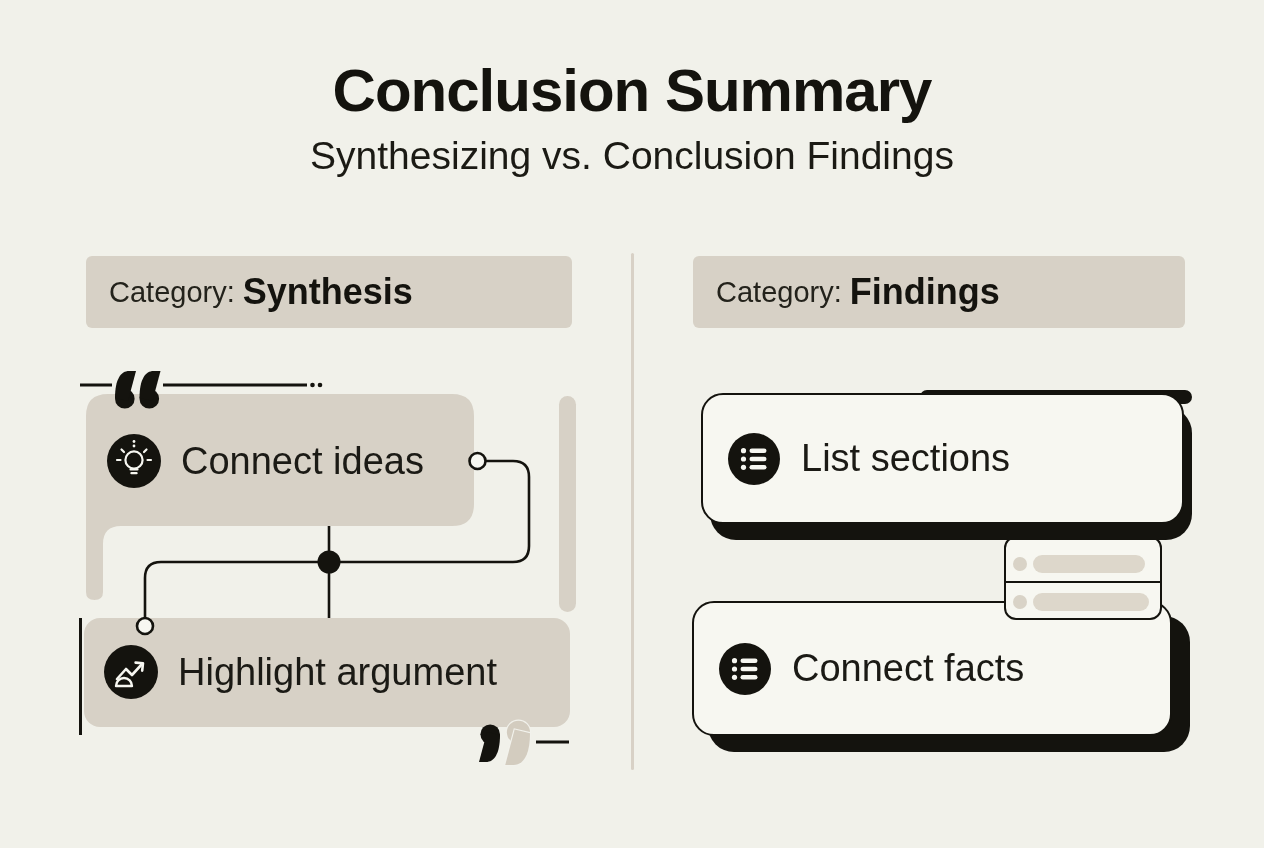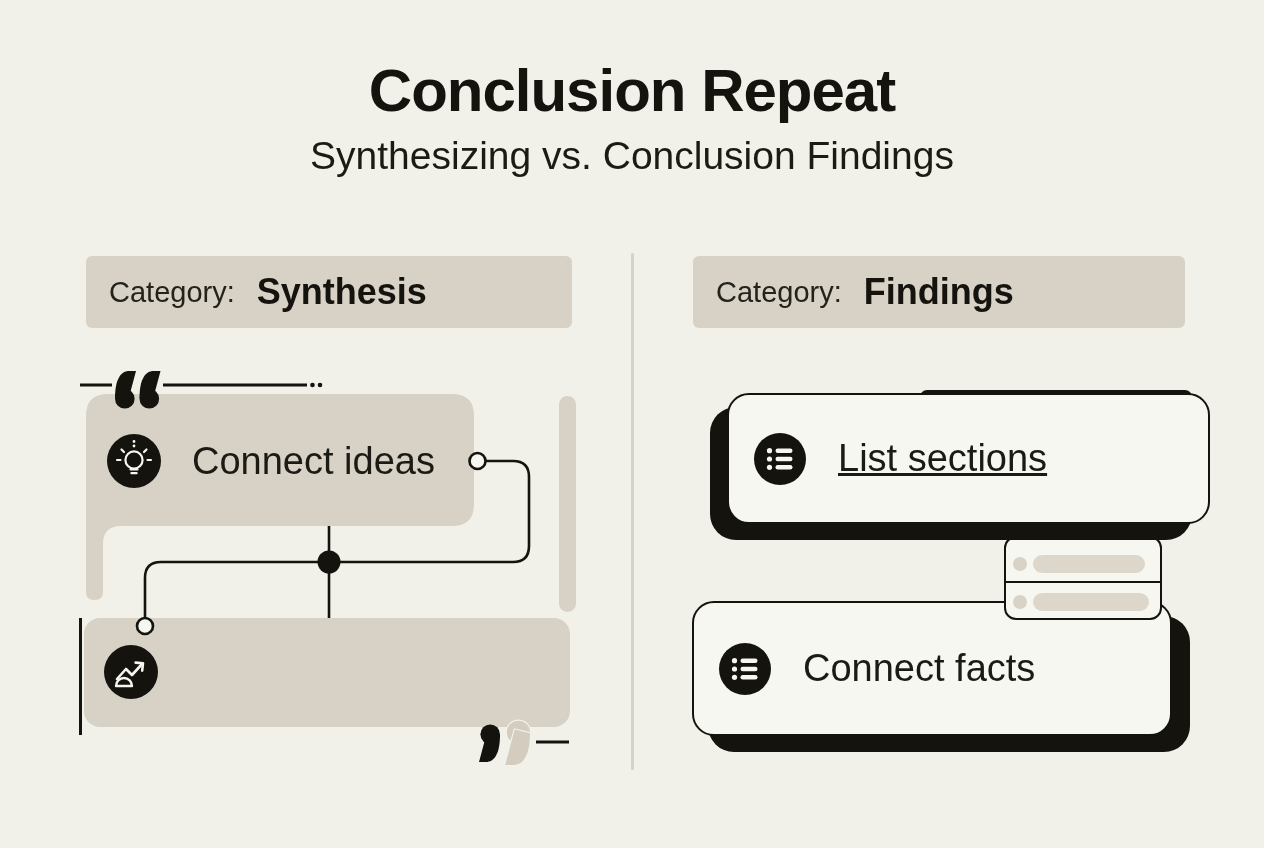--- a/index.html
+++ b/index.html
@@ -18,22 +18,22 @@
     font-size:39px;font-weight:400;color:#1b1a14;
   }
   .divider{
     left:631px;top:253px;width:2.5px;height:517px;background:#d8d1c6;border-radius:2px;
   }
   .category-box{
     top:256px;height:72px;background:#d7d1c6;border-radius:6px;
     display:flex;align-items:center;padding-left:23px;box-sizing:border-box;
   }
   .category-label{font-size:29px;color:#23221b;}
-  .category-value{font-size:36px;font-weight:bold;margin-left:22px;color:#14130e;text-align:right;}
-  .item-row{display:flex;align-items:center;gap:31px;z-index:5;}
+  .category-value{font-size:36px;font-weight:bold;margin-left:8px;color:#14130e;text-align:right;}
+  .item-row{display:flex;align-items:center;gap:20px;z-index:5;}
   .item-label{font-size:38px;color:#1b1a15;white-space:nowrap;}
   .diagram-svg{left:0;top:0;z-index:1;}
   
   .ink{background:#14130e;}
   .card{
     background:#f7f7f1;border:2.5px solid #14130e;border-radius:22px;
     box-sizing:border-box;display:flex;align-items:center;padding-left:24px;
   }
   .card-shadow{border-radius:26px;}
   .mini-panel{
@@ -43,21 +43,21 @@
   .mini-dot{position:absolute;width:14px;height:14px;border-radius:50%;background:#d9d3c7;}
   .mini-bar{position:absolute;height:18px;border-radius:9px;background:#ddd7cb;}
   .mini-divider{position:absolute;left:0;right:0;top:43px;height:2px;background:#14130e;}
   .z2{z-index:2;} .z4{z-index:4;}
 </style>
 </head>
 <body>
 
 <div class="canvas">
 
-  <div class="abs title">Conclusion Repeat</div>
+  <div class="abs title">Conclusion Summary</div>
   <div class="abs subtitle">Synthesizing vs. Conclusion Findings</div>
 
   <div class="abs divider"></div>
 
   <svg class="abs diagram-svg" width="1264" height="848" viewBox="0 0 1264 848">
 
     <path fill="#d7d1c6" d="M 108,394 H 452 Q 474,394 474,416 V 504 Q 474,526 452,526 H 121 Q 103,526 103,544 V 592 Q 103,600 94.5,600 Q 86,600 86,592 V 416 Q 86,394 108,394 Z"></path>
     <rect fill="#d7d1c6" x="559" y="396" width="17" height="216" rx="8.5"></rect>
     <rect fill="#d7d1c6" x="84" y="618" width="486" height="109" rx="16"></rect>
     <rect fill="#14130e" x="79" y="618" width="3" height="117"></rect>
@@ -111,20 +111,21 @@
     <span class="item-label">Connect ideas</span>
   </div>
 
   <div class="abs item-row" style="left:104px;top:645px;">
     <svg width="54" height="54" viewBox="-27 -27 54 54">
       <circle r="27" fill="#14130e"></circle>
       <path d="M -14,7 L -5,-3 L 1,3 L 11.5,-8.5" fill="none" stroke="#f7f7f1" stroke-width="2.6" stroke-linecap="round" stroke-linejoin="round"></path>
       <path d="M 4.6,-9.4 L 12,-8.8 L 11.2,-1.4" fill="none" stroke="#f7f7f1" stroke-width="2.6" stroke-linecap="round" stroke-linejoin="round"></path>
       <path d="M -15,14 A 8,8 0 0 1 1,14 Z" fill="none" stroke="#f7f7f1" stroke-width="2.4" stroke-linejoin="round"></path>
     </svg>
+    <span class="item-label">Highlight argument</span>
   </div>
 
   <div class="abs category-box z2" style="left:693px;width:492px;">
     <span class="category-label">Category:</span>
     <span class="category-value">Findings</span>
   </div>
 
   <div class="abs ink card-shadow z2" style="left:708px;top:616px;width:482px;height:136px;"></div>
   <div class="abs card z2" style="left:692px;top:601px;width:480px;height:135px;">
     <div class="item-row">
@@ -144,21 +145,21 @@
   <div class="abs mini-panel">
     <div class="mini-dot" style="left:7px;top:19px;"></div>
     <div class="mini-bar" style="left:27px;top:17px;width:112px;"></div>
     <div class="mini-divider"></div>
     <div class="mini-dot" style="left:7px;top:57px;"></div>
     <div class="mini-bar" style="left:27px;top:55px;width:116px;"></div>
   </div>
 
   <div class="abs ink card-shadow z4" style="left:710px;top:407px;width:482px;height:133px;"></div>
   <div class="abs ink z4" style="left:920px;top:390px;width:272px;height:14px;border-radius:7px;"></div>
-  <div class="abs card z4" style="left:727px;top:393px;width:483px;height:131px;text-decoration:underline;">
+  <div class="abs card z4" style="left:701px;top:393px;width:483px;height:131px;">
     <div class="item-row">
       <svg width="54" height="54" viewBox="-27 -27 54 54">
         <circle r="26" fill="#14130e"></circle>
         <rect x="-4.5" y="-10.6" width="17" height="4.6" rx="2.3" fill="#f7f7f1"></rect>
         <rect x="-4.5" y="-2.3" width="17" height="4.6" rx="2.3" fill="#f7f7f1"></rect>
         <rect x="-4.5" y="6" width="17" height="4.6" rx="2.3" fill="#f7f7f1"></rect>
         <circle cx="-10.5" cy="-8.3" r="2.6" fill="#f7f7f1"></circle>
         <circle cx="-10.5" cy="0" r="2.6" fill="#f7f7f1"></circle>
         <circle cx="-10.5" cy="8.3" r="2.6" fill="#f7f7f1"></circle>
       </svg>

